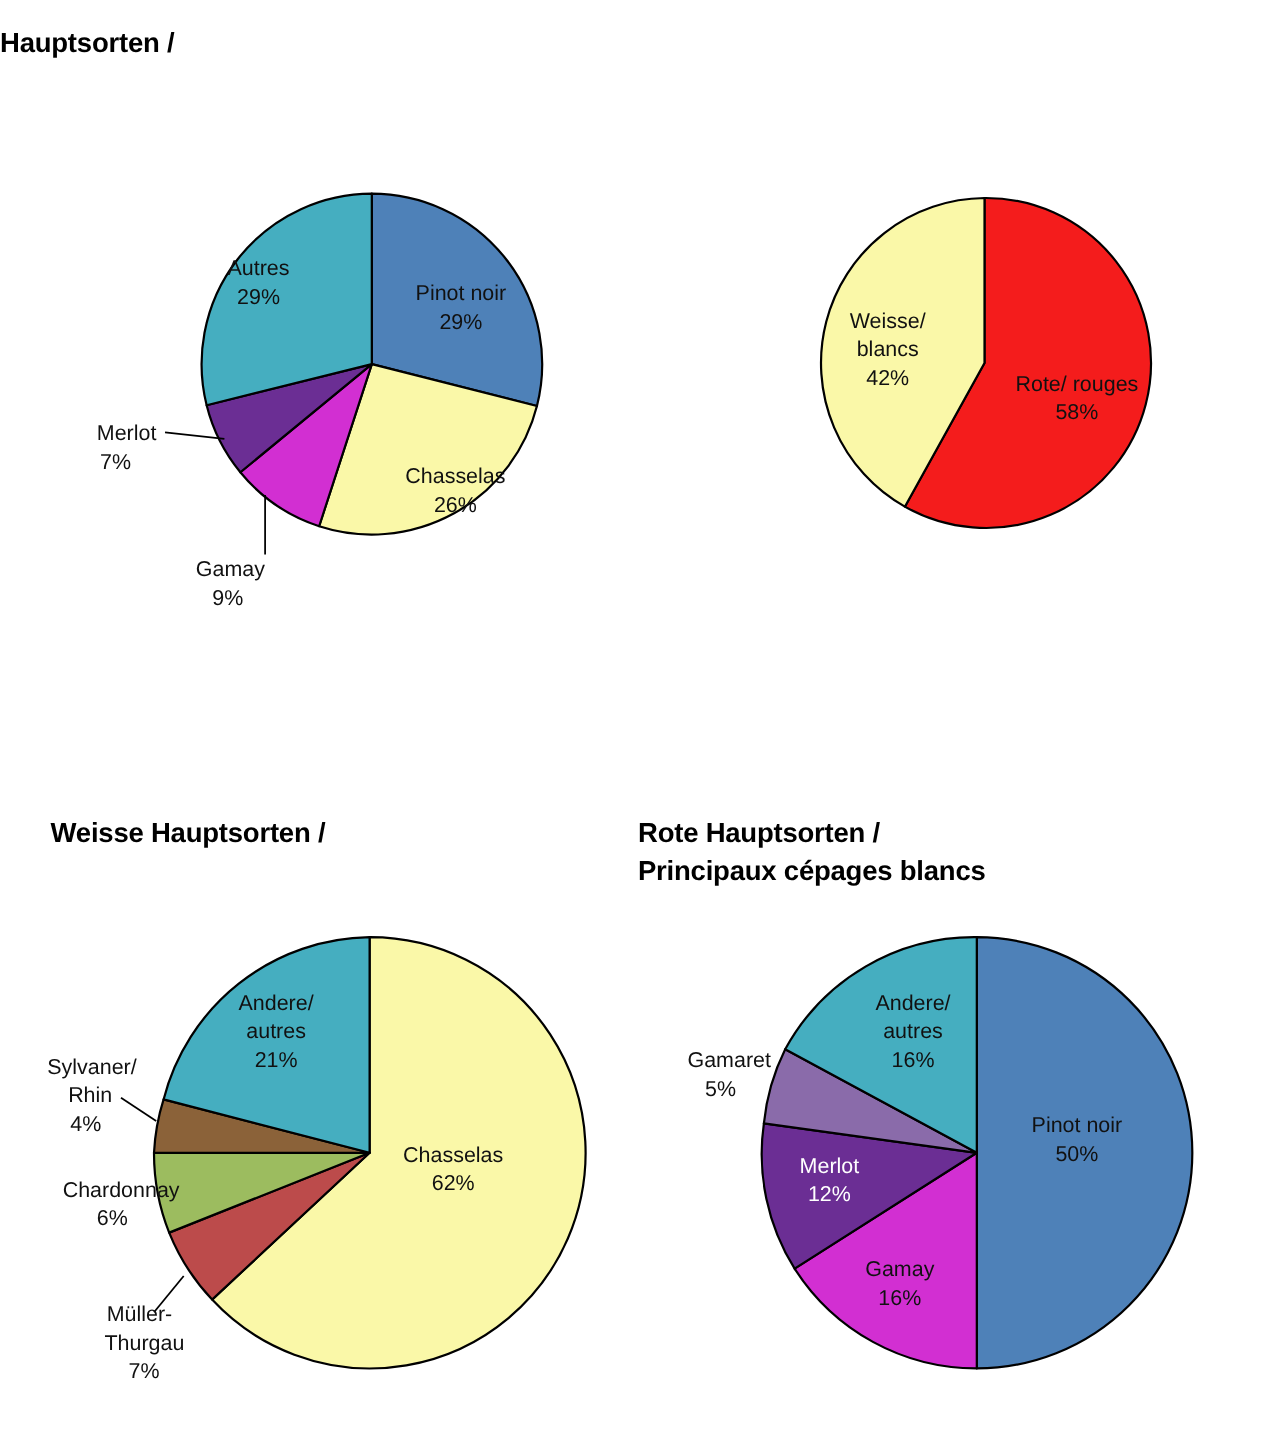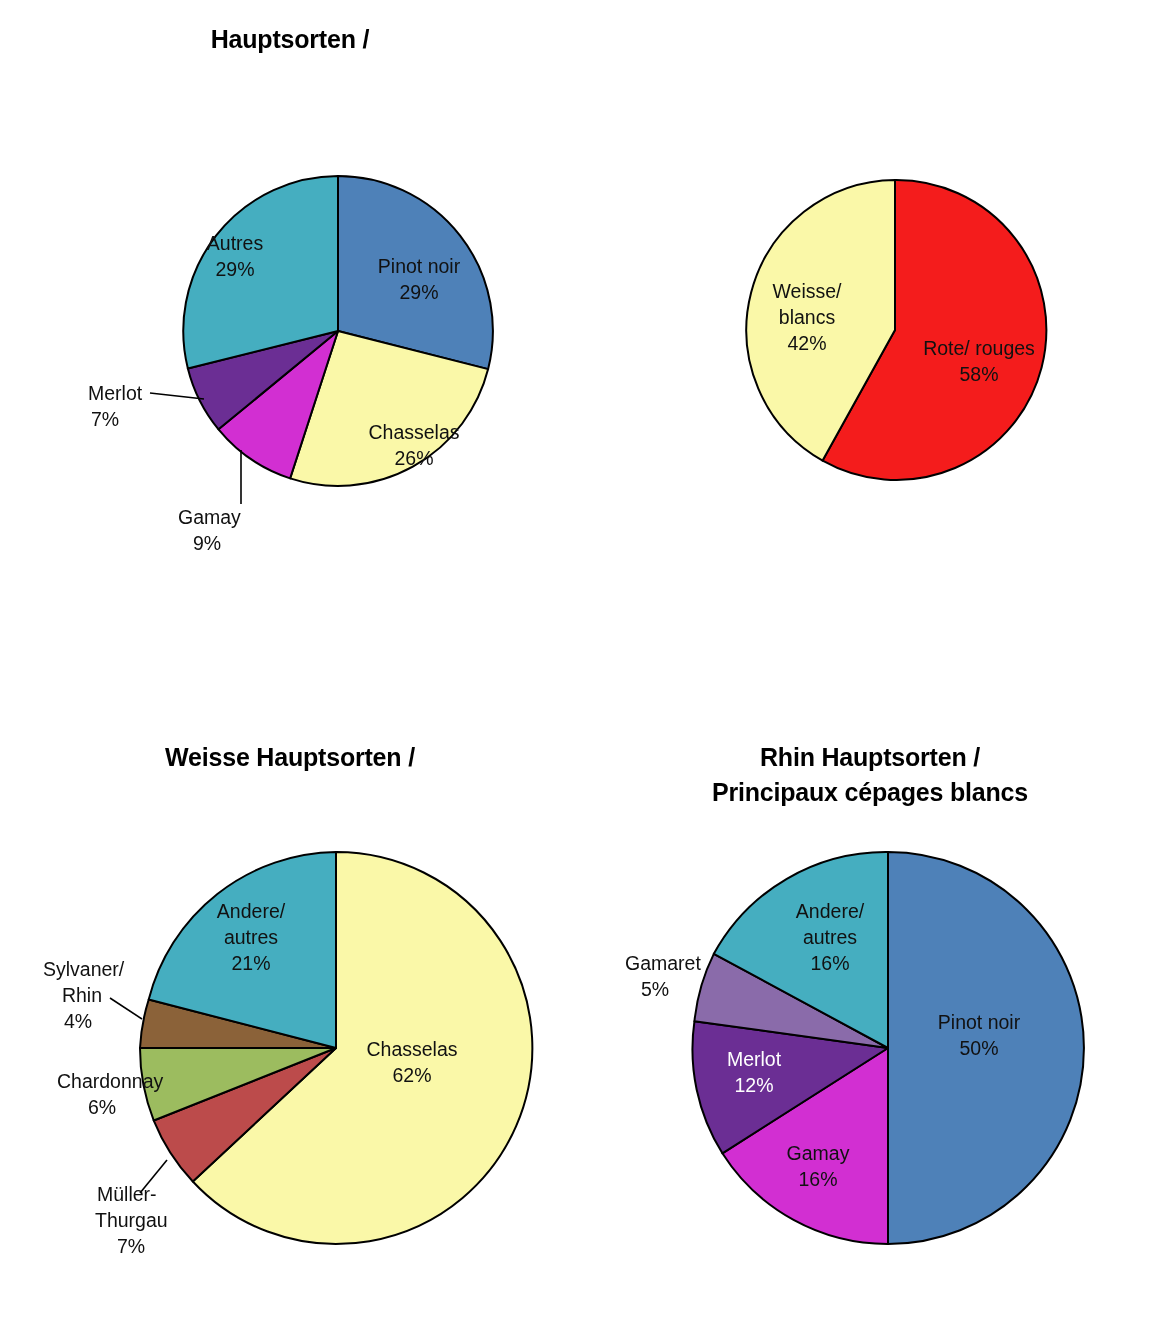--- a/index.html
+++ b/index.html
@@ -3,21 +3,21 @@
 <meta charset="utf-8">
 <style>
   html,body{margin:0;padding:0;background:#ffffff;}
   body{
     width:1160px;height:1318px;position:relative;overflow:hidden;
     font-family:"Liberation Sans","DejaVu Sans",sans-serif;
     color:#000000;
   }
   .panel{position:absolute;}
   .chart-title{
-    position:absolute;left:0;right:0;text-align:center;
+    position:absolute;left:0;right:0;text-align:left;
     font-weight:bold;font-size:25px;line-height:1.38;
     letter-spacing:-0.2px;color:#000;
   }
   .pie-wrap{position:absolute;}
   svg{display:block;overflow:visible;}
   .slice-label{
     font-family:"Liberation Sans","DejaVu Sans",sans-serif;
     font-size:19.5px;fill:#111111;
   }
   .slice-label.white{fill:#ffffff;}
@@ -88,21 +88,21 @@
 
       <text class="slice-label" x="227" y="298" text-anchor="middle">Weisse/</text>
       <text class="slice-label" x="227" y="324" text-anchor="middle">blancs</text>
       <text class="slice-label" x="227" y="350" text-anchor="middle">42%</text>
     </svg>
   </div>
 </div>
 
 <div class="panel" style="left:0px;top:700px;width:580px;height:618px;">
 
-  <div class="chart-title" style="top:40px;">
+  <div class="chart-title" style="top:40px;padding-left:46px;">
     <div>Weisse Hauptsorten /</div>
   </div>
 
   <div class="pie-wrap" style="left:0;top:0;">
     <svg width="580" height="618" viewBox="0 0 580 618" role="img" aria-label="Weisse Hauptsorten pie chart">
 
       <path class="sector" fill="#FAF8A8" d="M 336 348 L 336 152 A 196 196 0 1 1 192.81 481.45 Z"></path>
 
       <path class="sector" fill="#BC4B4B" d="M 336 348 L 192.81 481.45 A 196 196 0 0 1 153.78 420.55 Z"></path>
 
@@ -132,21 +132,21 @@
       <text class="out-label" x="97" y="501" text-anchor="start">Müller-</text>
       <text class="out-label" x="95" y="527" text-anchor="start">Thurgau</text>
       <text class="out-label" x="131" y="553" text-anchor="middle">7%</text>
     </svg>
   </div>
 </div>
 
 <div class="panel" style="left:580px;top:700px;width:580px;height:618px;">
 
   <div class="chart-title" style="top:40px;">
-    <div>Rhin Hauptsorten /</div>
+    <div>Rote Hauptsorten /</div>
     <div>Principaux cépages blancs</div>
   </div>
 
   <div class="pie-wrap" style="left:0;top:0;">
     <svg width="580" height="618" viewBox="0 0 580 618" role="img" aria-label="Rote Hauptsorten pie chart">
 
       <path class="sector" fill="#4E81B8" d="M 308 348 L 308 152 A 196 196 0 0 1 308 544 Z"></path>
 
       <path class="sector" fill="#D22FD2" d="M 308 348 L 308 544 A 196 196 0 0 1 142.38 453.30 Z"></path>
 

